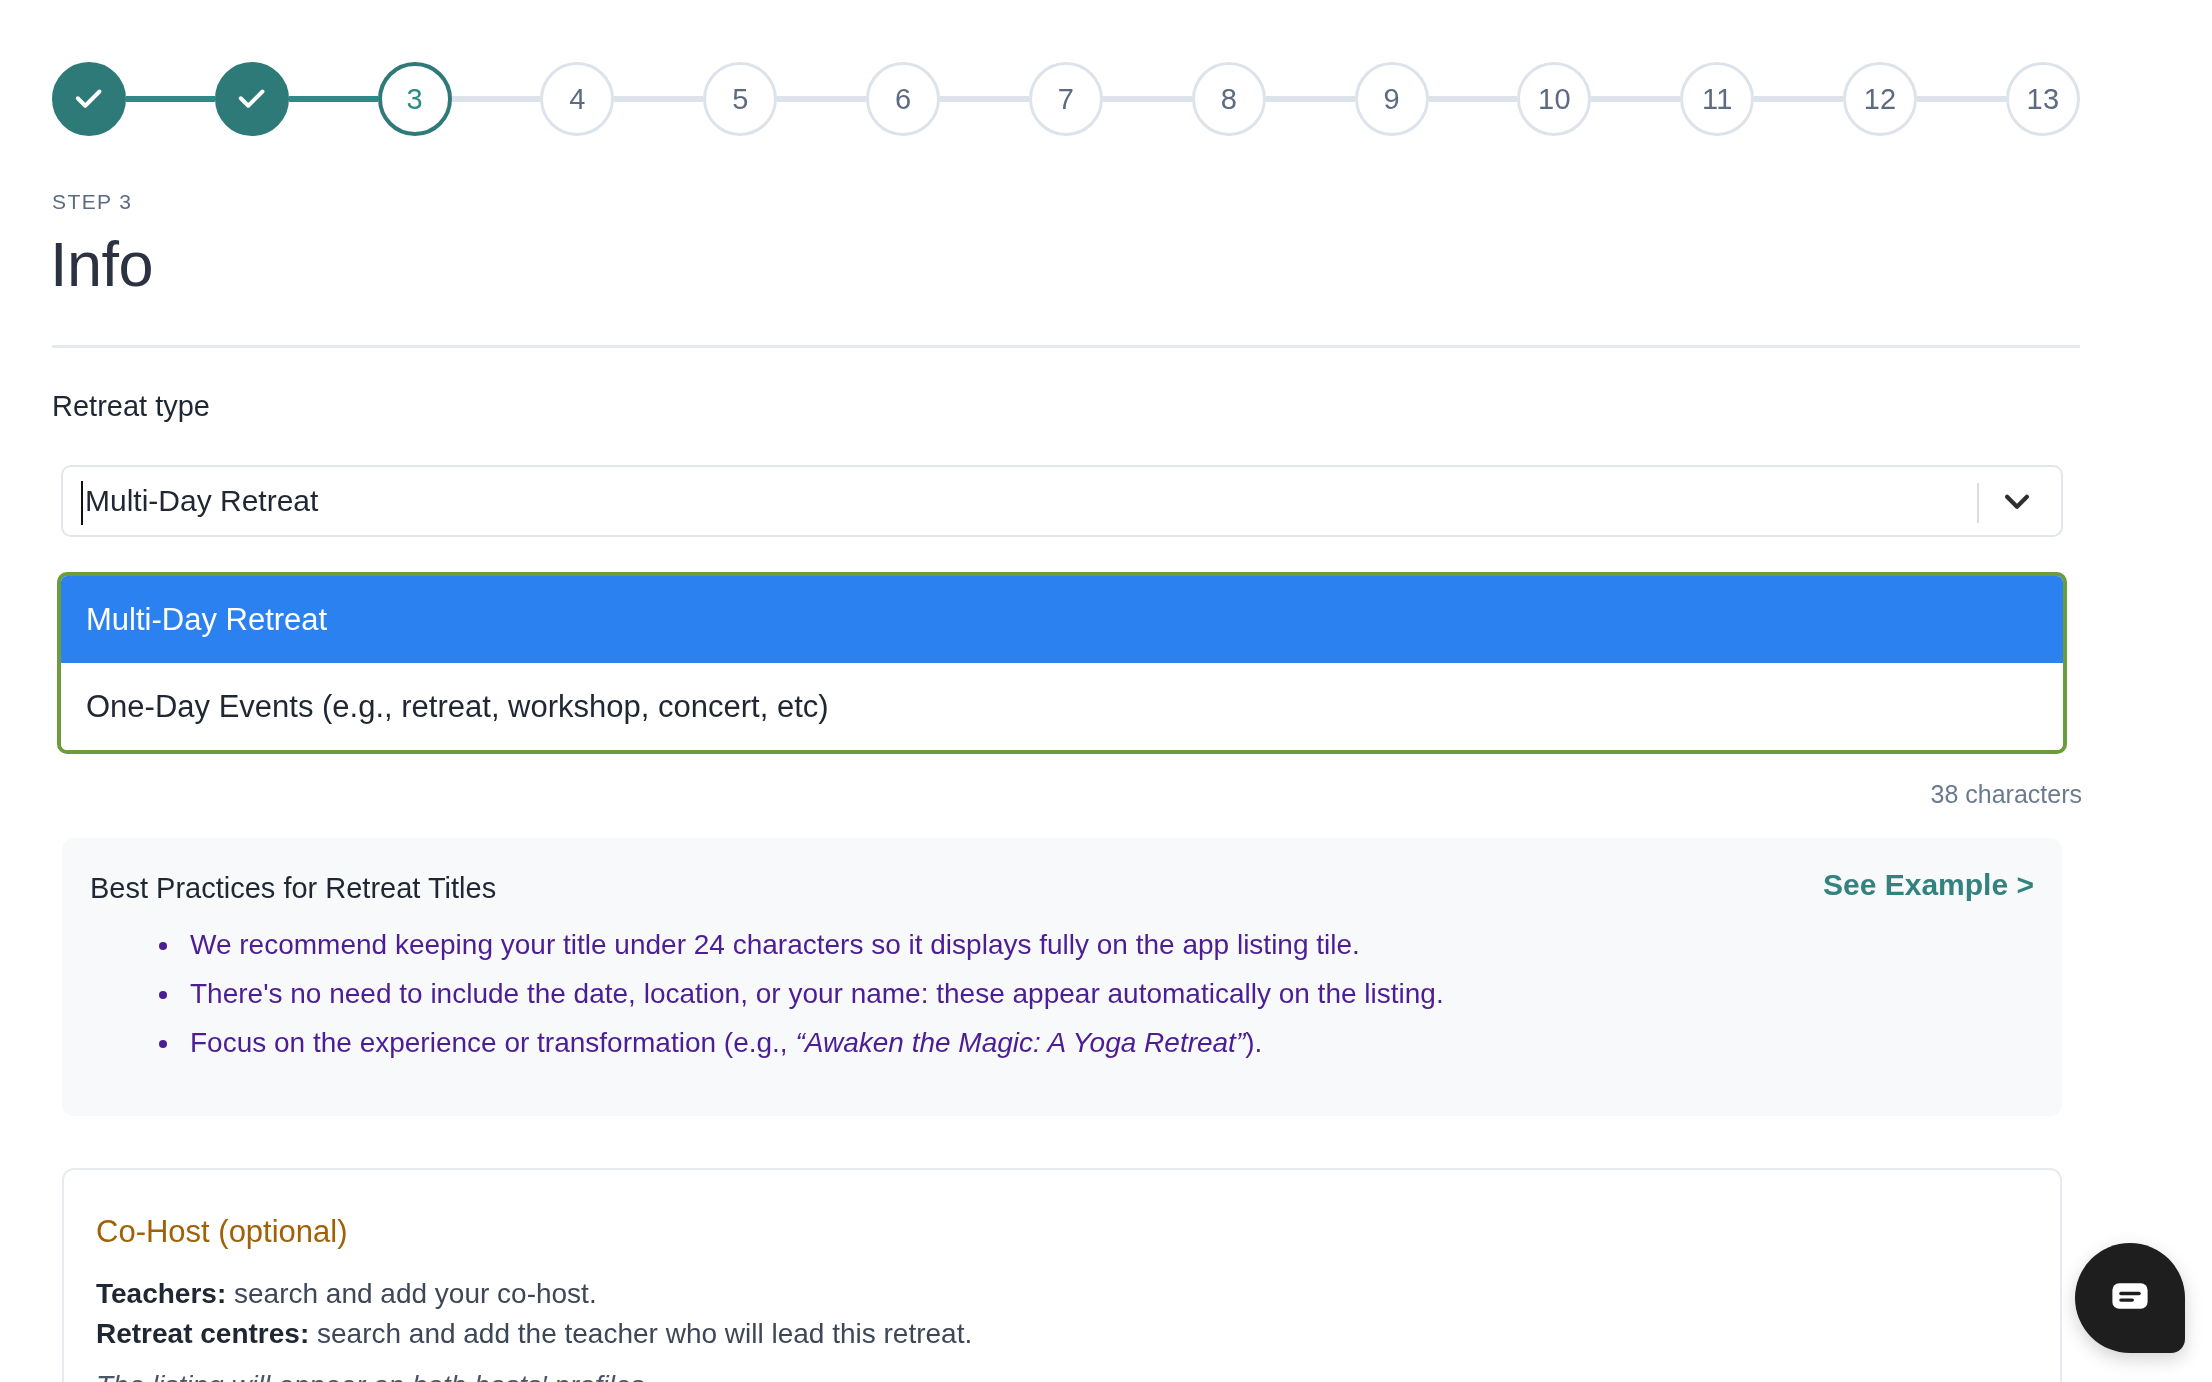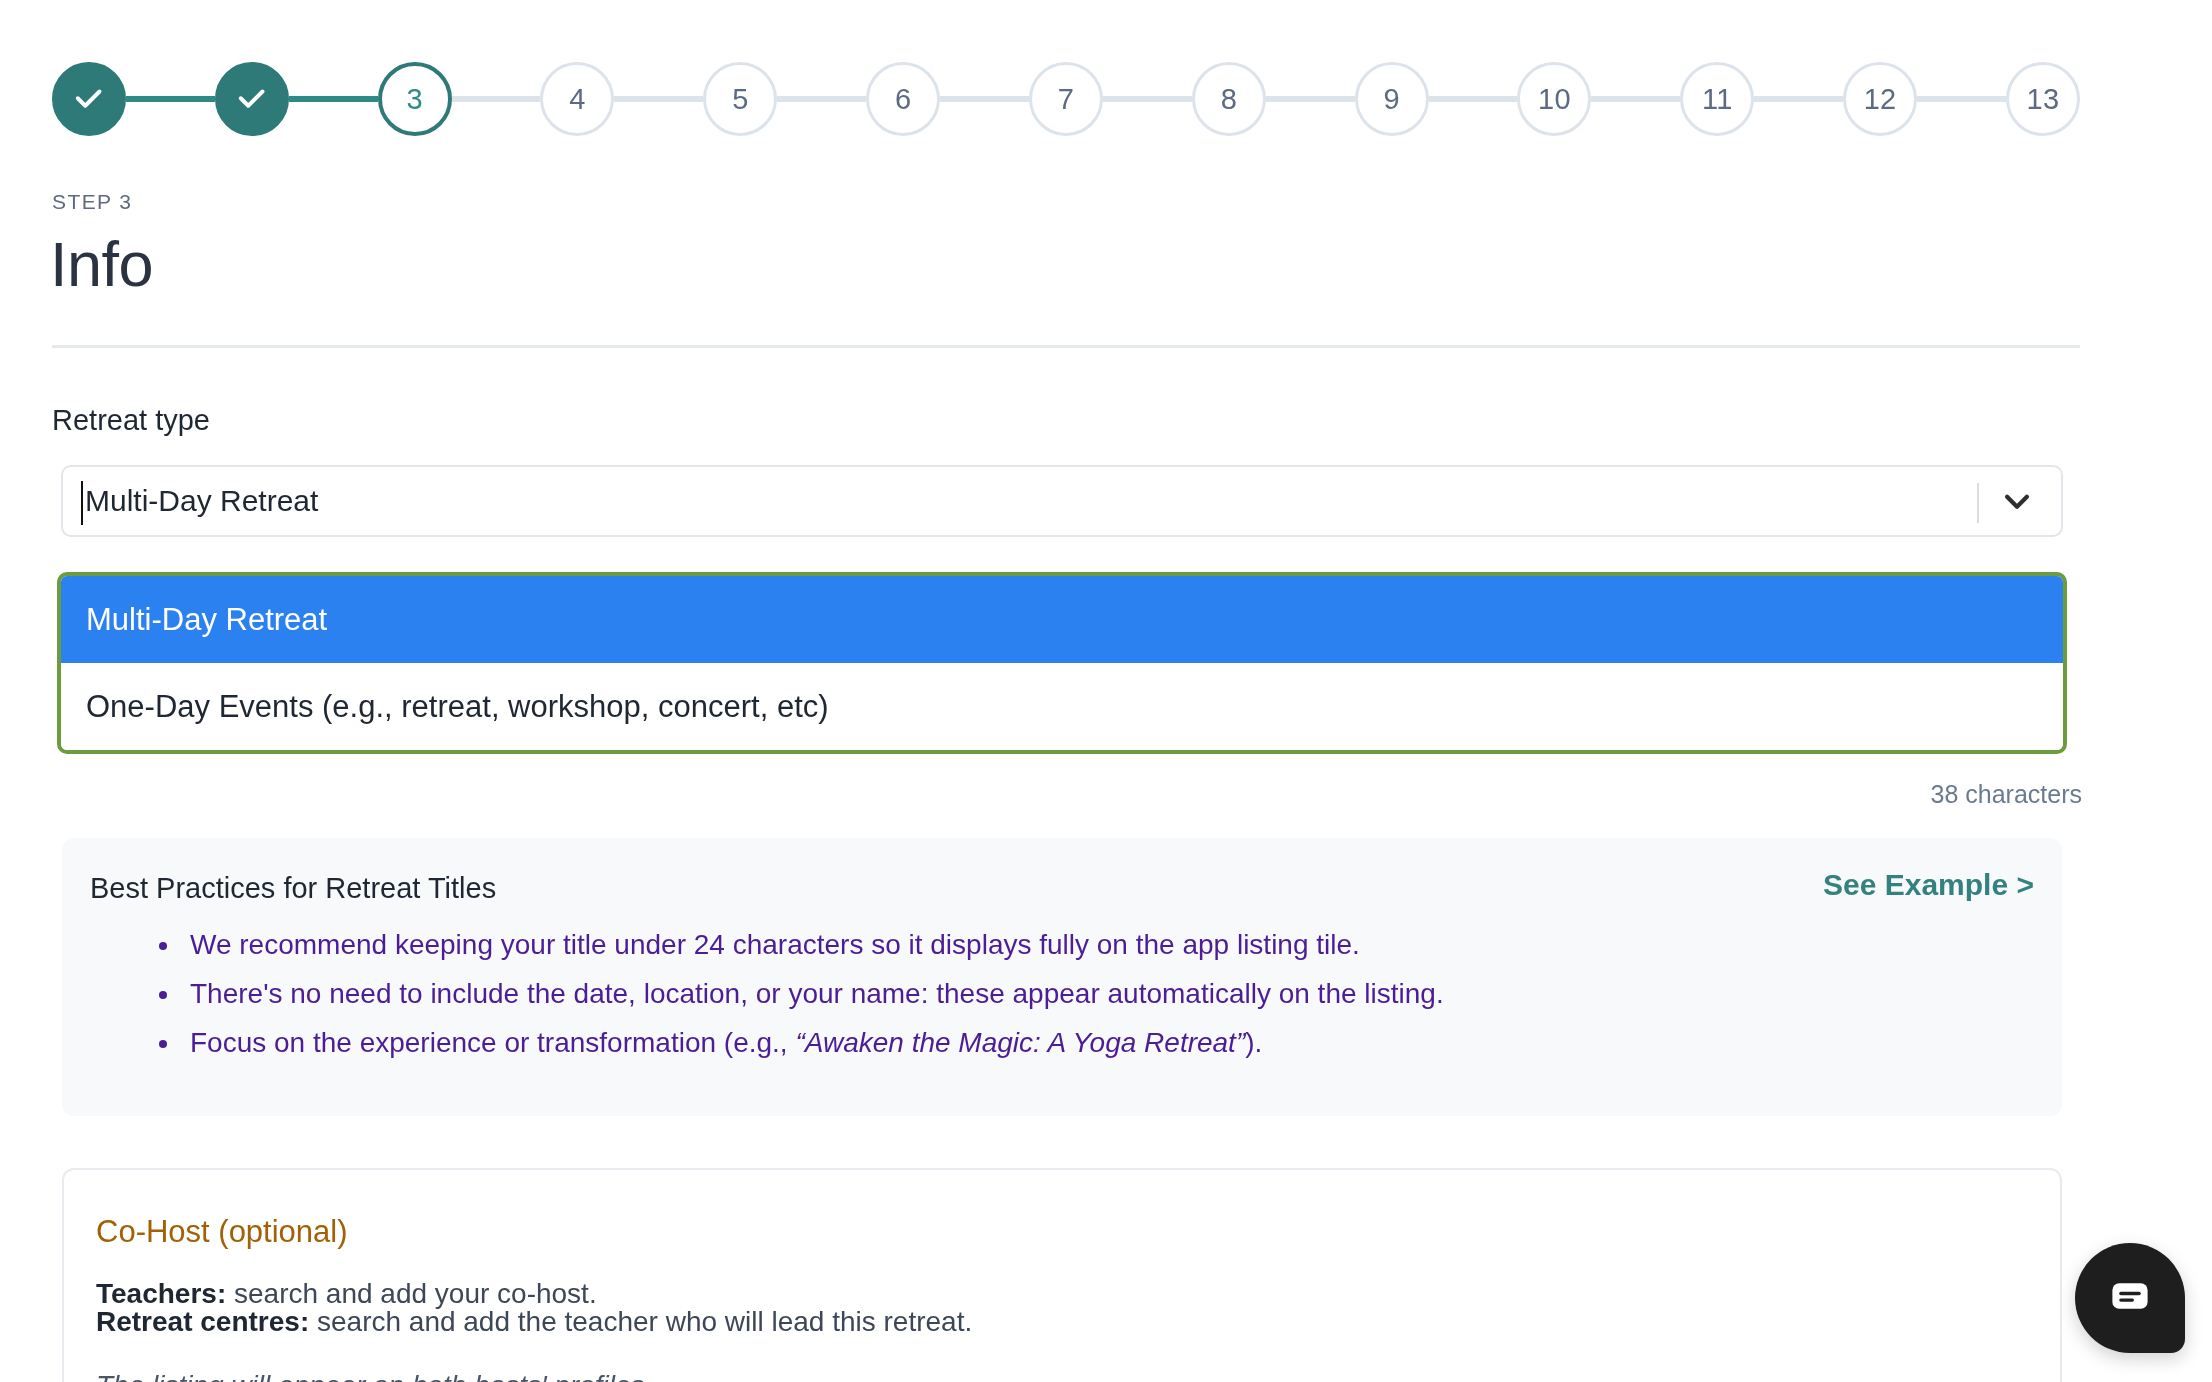--- a/index.html
+++ b/index.html
@@ -98,21 +98,21 @@
     top: 345px;
     width: 2028px;
     height: 3px;
     background: #E4E9EF;
   }
 
   
   .field-label {
     position: absolute;
     left: 52px;
-    top: 404px;
+    top: 390px;
     font-size: 29px;
     color: #1F2733;
     font-weight: 500;
   }
   .select-box {
     position: absolute;
     left: 61px;
     top: 465px;
     width: 2002px;
     height: 72px;
@@ -256,21 +256,21 @@
   }
   .ch-line {
     position: absolute;
     left: 32px;
     font-size: 28px;
     color: #3D4757;
     white-space: nowrap;
   }
   .ch-line b { color: #1F2733; font-weight: 700; }
   .ch-l1 { top: 108px; }
-  .ch-l2 { top: 136px; }
+  .ch-l2 { top: 148px; }
   .ch-l3 { top: 200px; font-style: italic; color: #4A5666; }
 
   
   .chat-btn {
     position: absolute;
     left: 2075px;
     top: 1243px;
     width: 110px;
     height: 110px;
     background: #1E1E1E;

